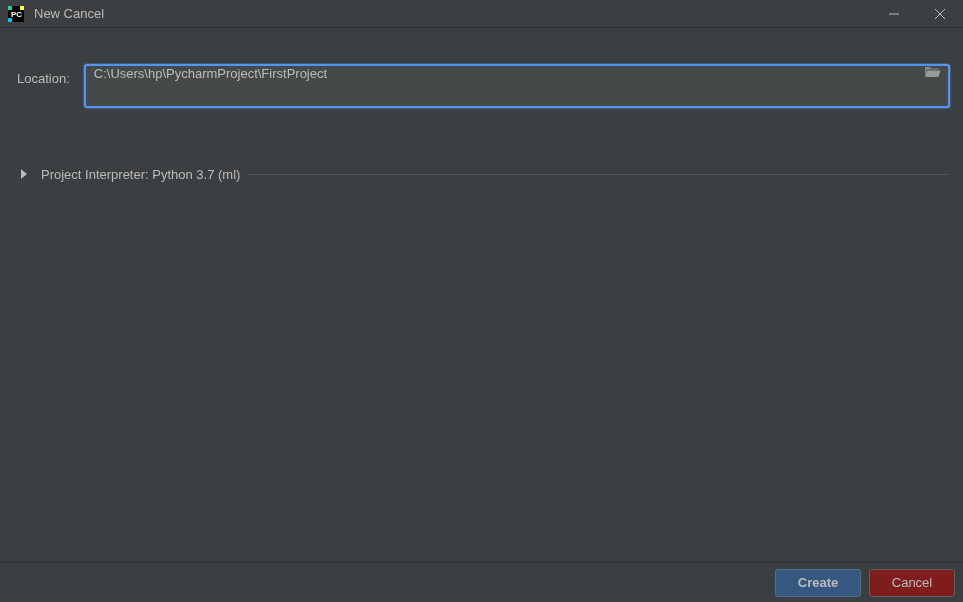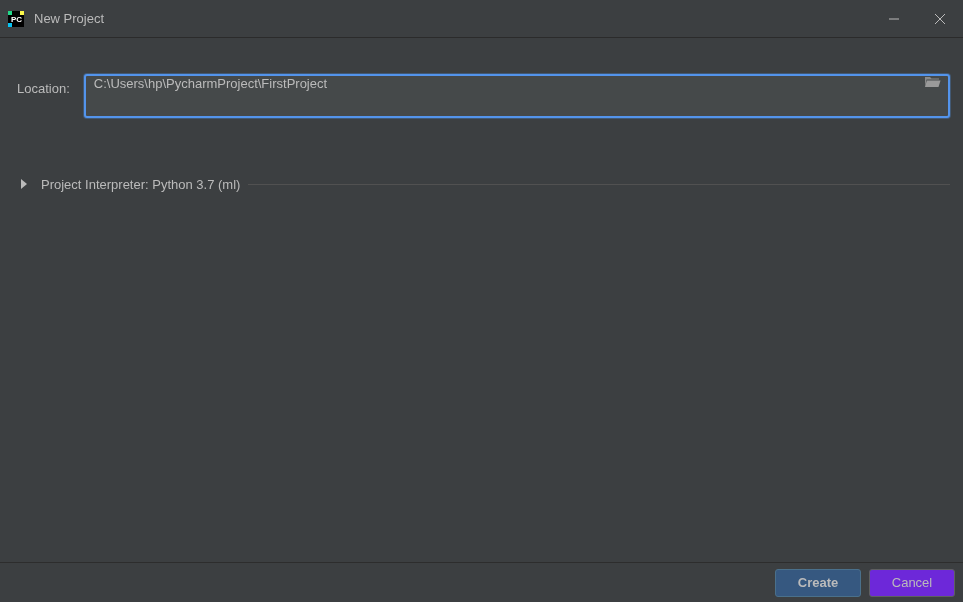--- a/index.html
+++ b/index.html
@@ -12,21 +12,21 @@
       height: 602px;
       background: #3c3f41;
       font-family: "Segoe UI", Tahoma, sans-serif;
       font-size: 13px;
       color: #bbbbbb;
       overflow: hidden;
       display: flex;
       flex-direction: column;
     }
     .titlebar {
-      height: 38px;
+      height: 28px;
       background: #3c3f41;
       display: flex;
       align-items: center;
       padding-left: 8px;
       border-bottom: 1px solid #2b2b2b;
     }
     .app-icon {
       width: 16px;
       height: 16px;
       margin-right: 10px;
@@ -142,21 +142,21 @@
       height: 28px;
       min-width: 86px;
       padding: 0 16px;
       border-radius: 3px;
       font-size: 13px;
       cursor: pointer;
       display: flex;
       align-items: center;
       justify-content: center;
       border: 1px solid #5e6060;
-      background: #6d28d9;
+      background: #7f1d1d;
       color: #bbbbbb;
     }
     .btn-primary {
       background: #365880;
       border: 1px solid #4a708b;
       color: #bbbbbb;
       font-weight: 600;
     }
   </style>
 </head>
@@ -165,21 +165,21 @@
 <div class="titlebar">
   <div class="app-icon">
     <svg viewBox="0 0 16 16">
       <rect x="0" y="0" width="16" height="16" fill="#000"></rect>
       <rect x="0" y="0" width="4" height="4" fill="#21d789"></rect>
       <rect x="12" y="0" width="4" height="4" fill="#fcf84a"></rect>
       <rect x="0" y="12" width="4" height="4" fill="#07c3f2"></rect>
       <text x="3" y="11" font-size="8" font-weight="bold" fill="#fff" font-family="Arial">PC</text>
     </svg>
   </div>
-  <div class="title-text">New Project</div>
+  <div class="title-text">New Cancel</div>
   <div class="window-controls">
     <div class="window-btn">
       <svg width="10" height="10" viewBox="0 0 10 10">
           <line x1="0" y1="5" x2="10" y2="5" stroke="#bbbbbb" stroke-width="1"></line>
         </svg>
     </div>
     <div class="window-btn close">
       <svg width="10" height="10" viewBox="0 0 10 10">
           <line x1="0" y1="0" x2="10" y2="10" stroke="#bbbbbb" stroke-width="1"></line>
           <line x1="10" y1="0" x2="0" y2="10" stroke="#bbbbbb" stroke-width="1"></line>

